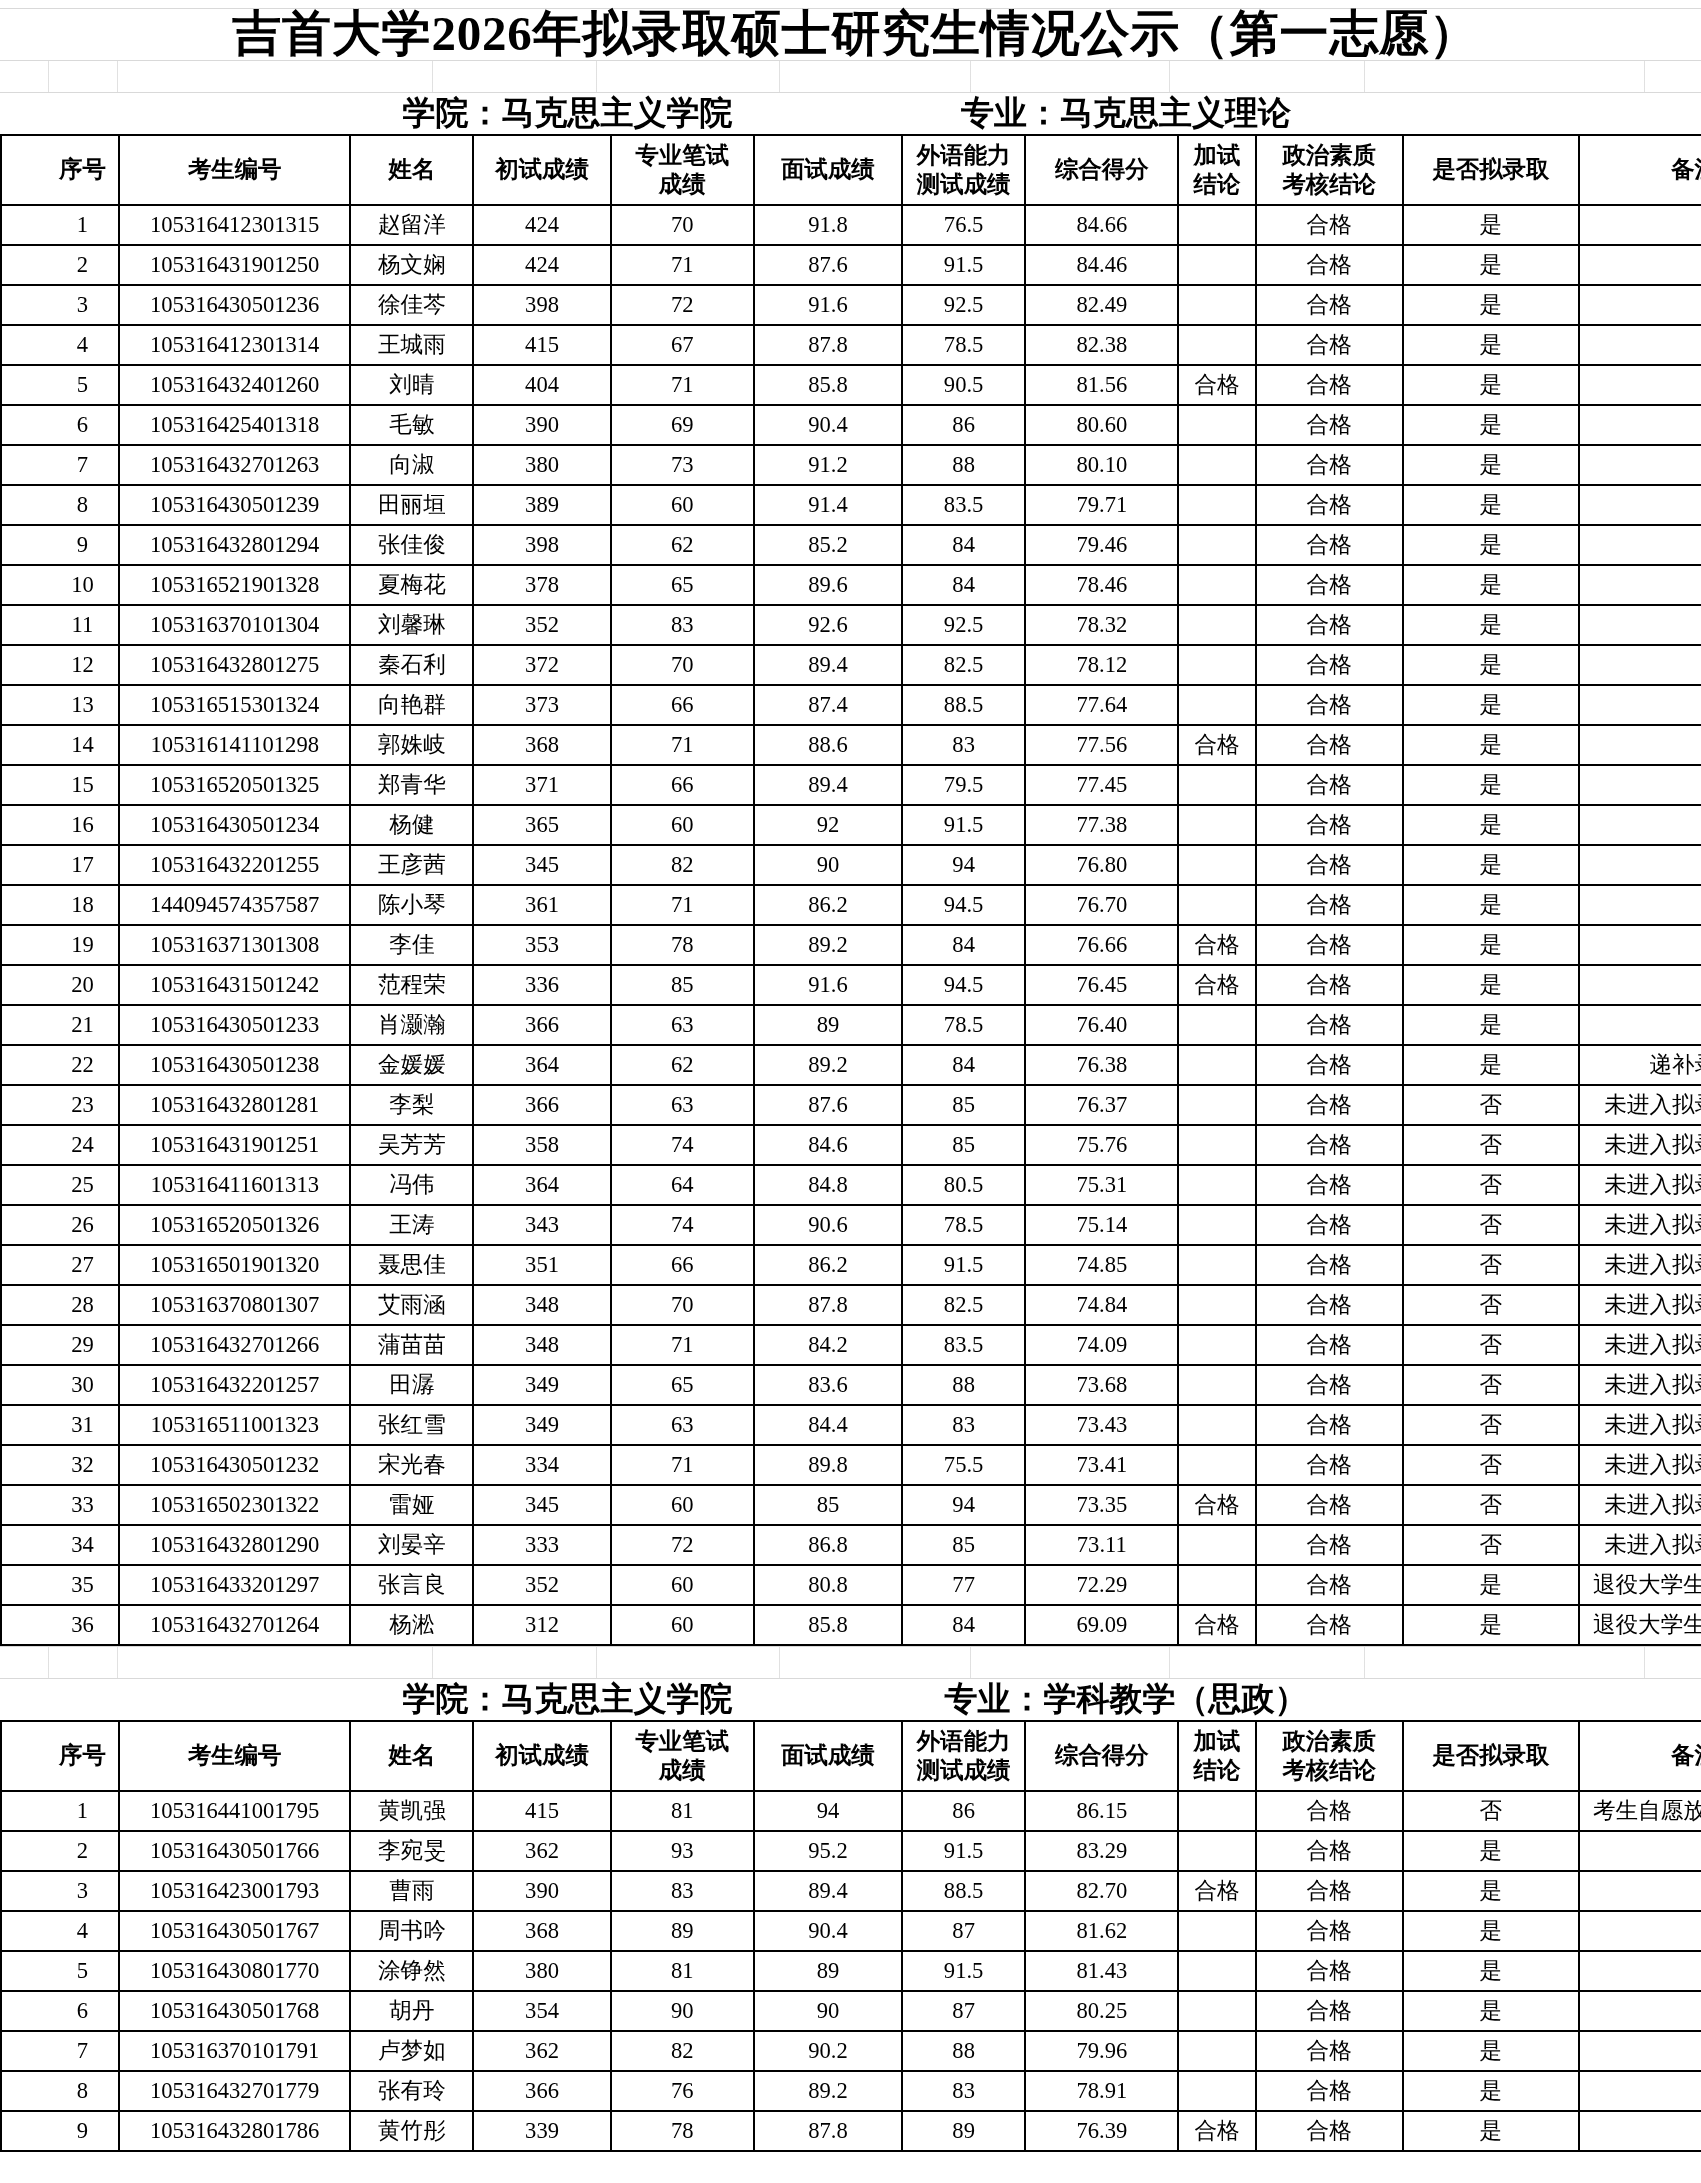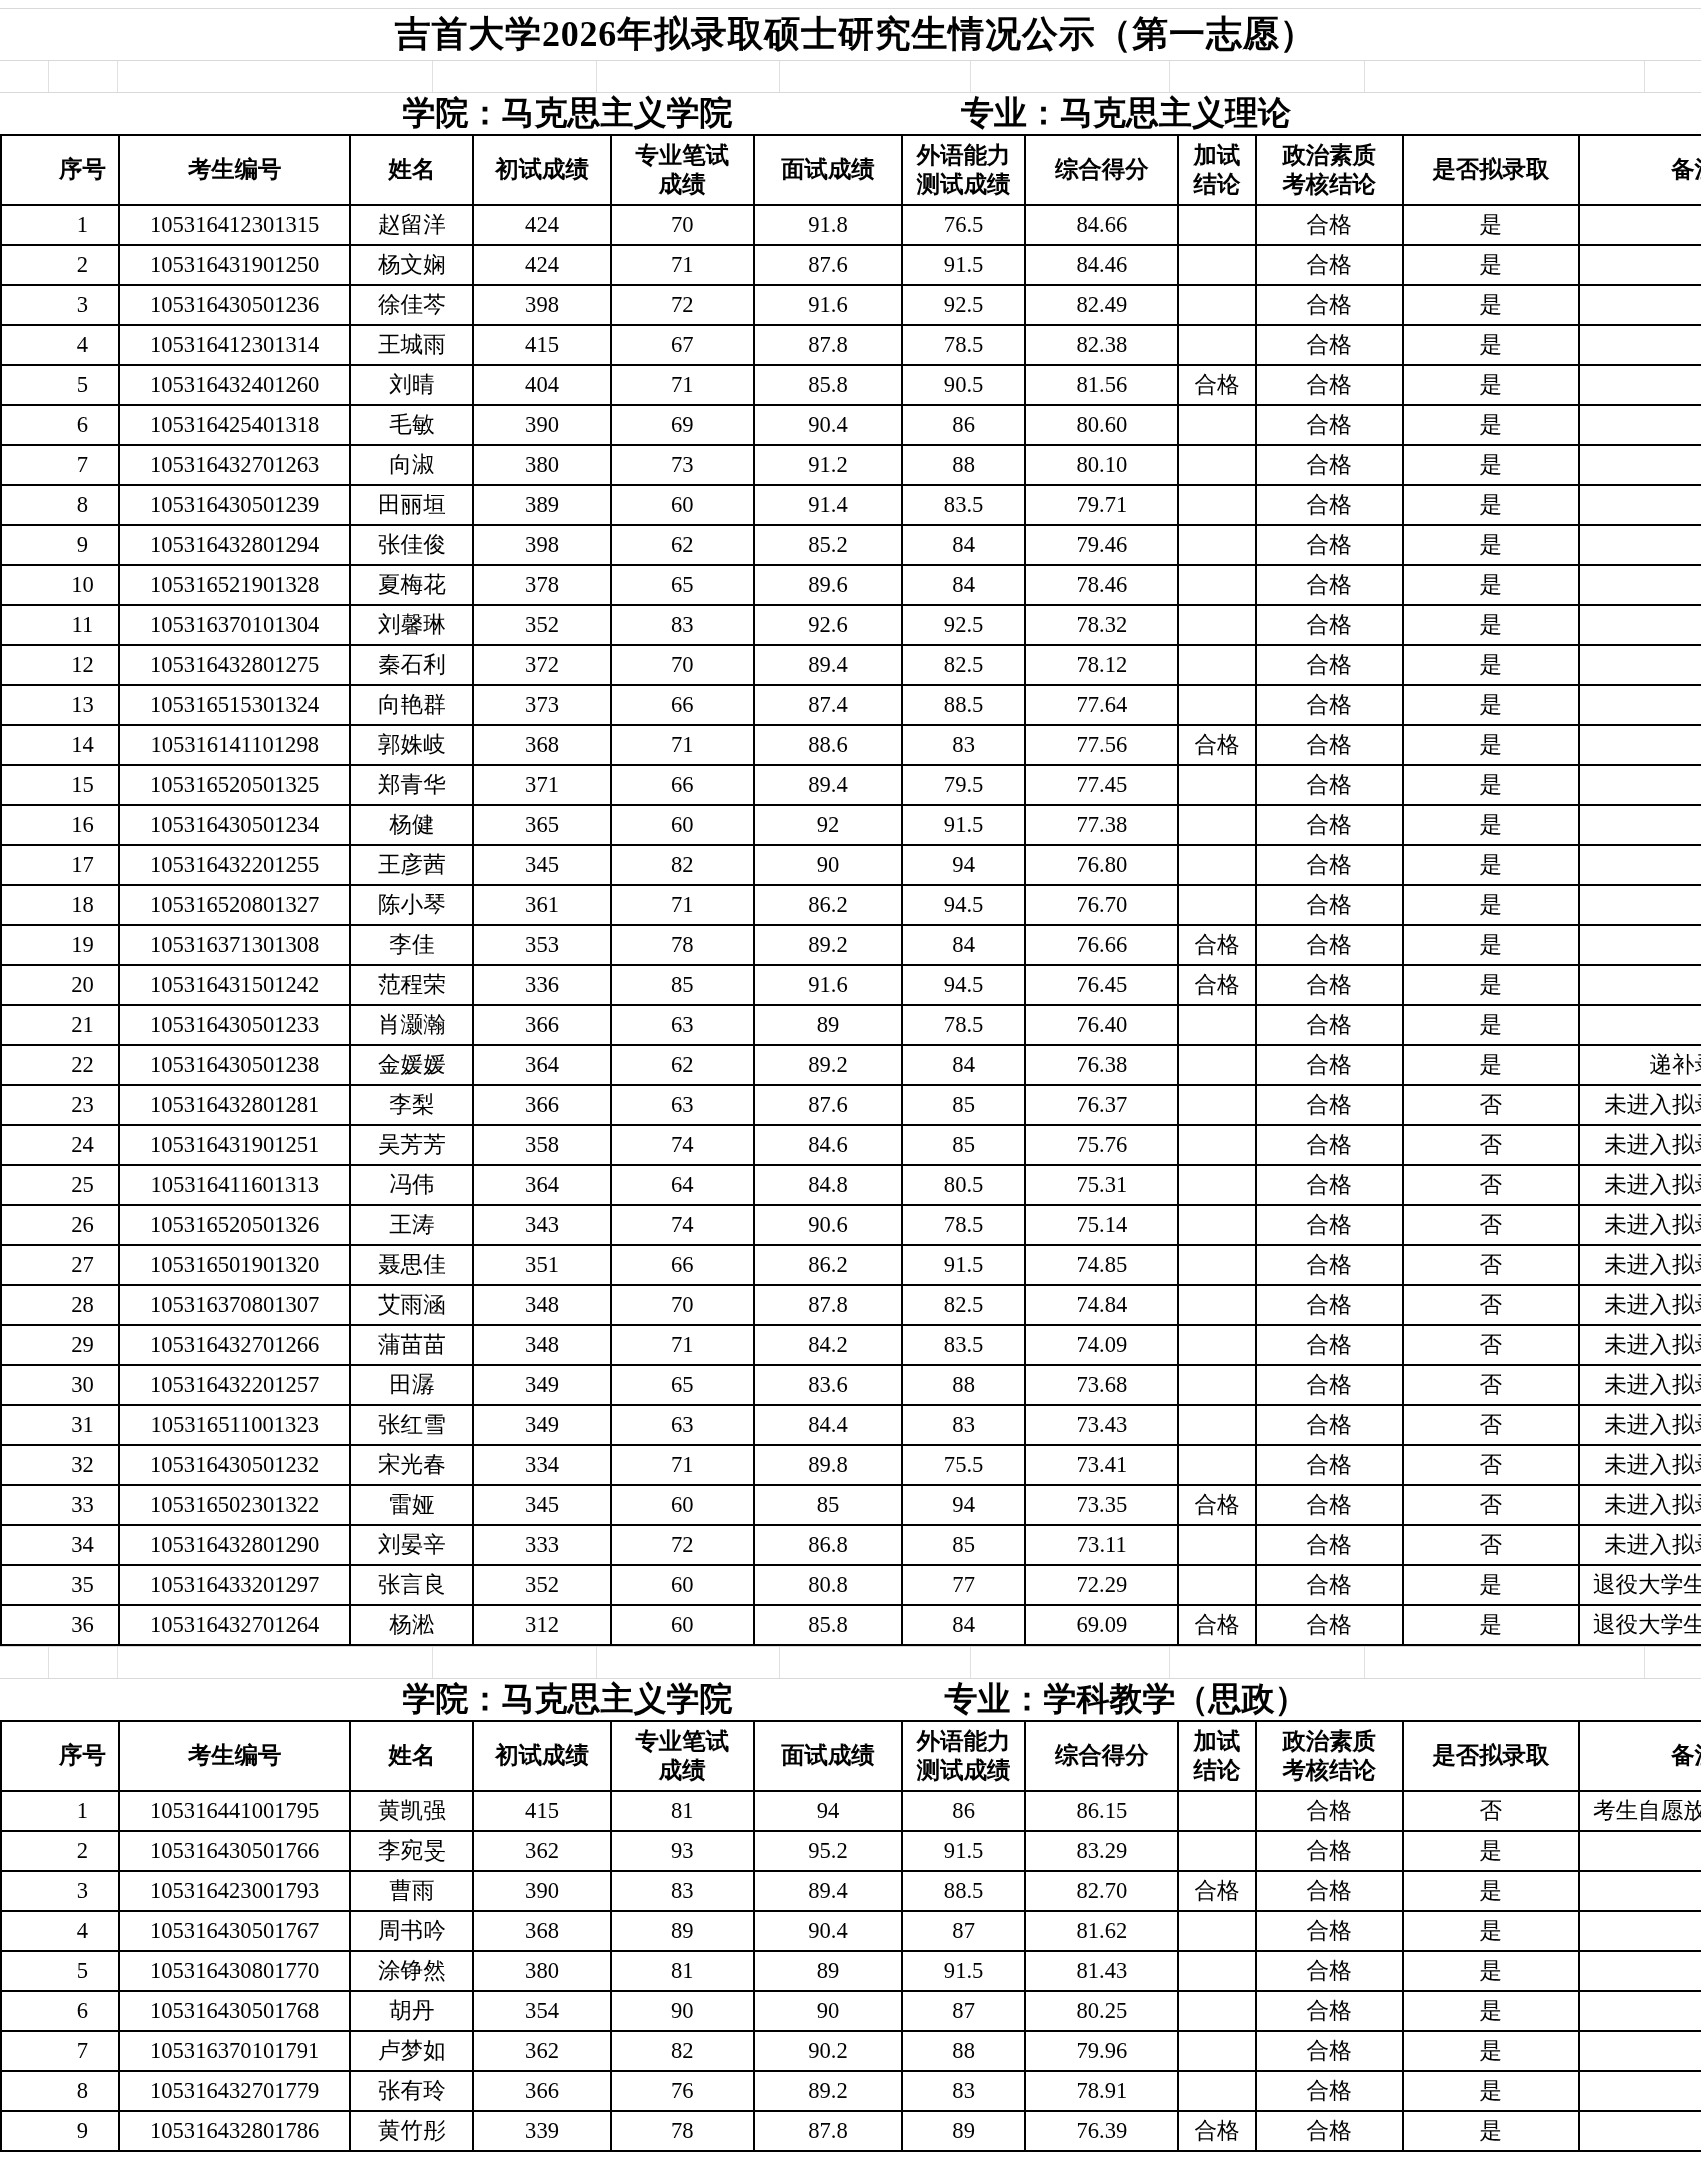--- a/index.html
+++ b/index.html
@@ -17,21 +17,21 @@
   
   .title-band {
     margin-top: 7.8px;
     height: 51px;
     border-top: 0.8px solid #d9d9d9;
     display: flex;
     align-items: center;
     justify-content: center;
   }
   .title-band span {
-    font-size: 36px;
+    font-size: 49px;
     font-weight: bold;
     letter-spacing: 0.8px;
     white-space: nowrap;
     margin-left: 9px;
   }
 
   
   .spacer {
     height: 31px;
     border-top: 0.8px solid #d9d9d9;
@@ -375,21 +375,21 @@
             <td>90</td>
             <td>94</td>
             <td>76.80</td>
             <td></td>
             <td>合格</td>
             <td>是</td>
             <td></td>
           </tr>
           <tr>
             <td>18</td>
-            <td>105316520801327</td>
+            <td>144094574357587</td>
             <td>陈小琴</td>
             <td>361</td>
             <td>71</td>
             <td>86.2</td>
             <td>94.5</td>
             <td>76.70</td>
             <td></td>
             <td>合格</td>
             <td>是</td>
             <td></td>

